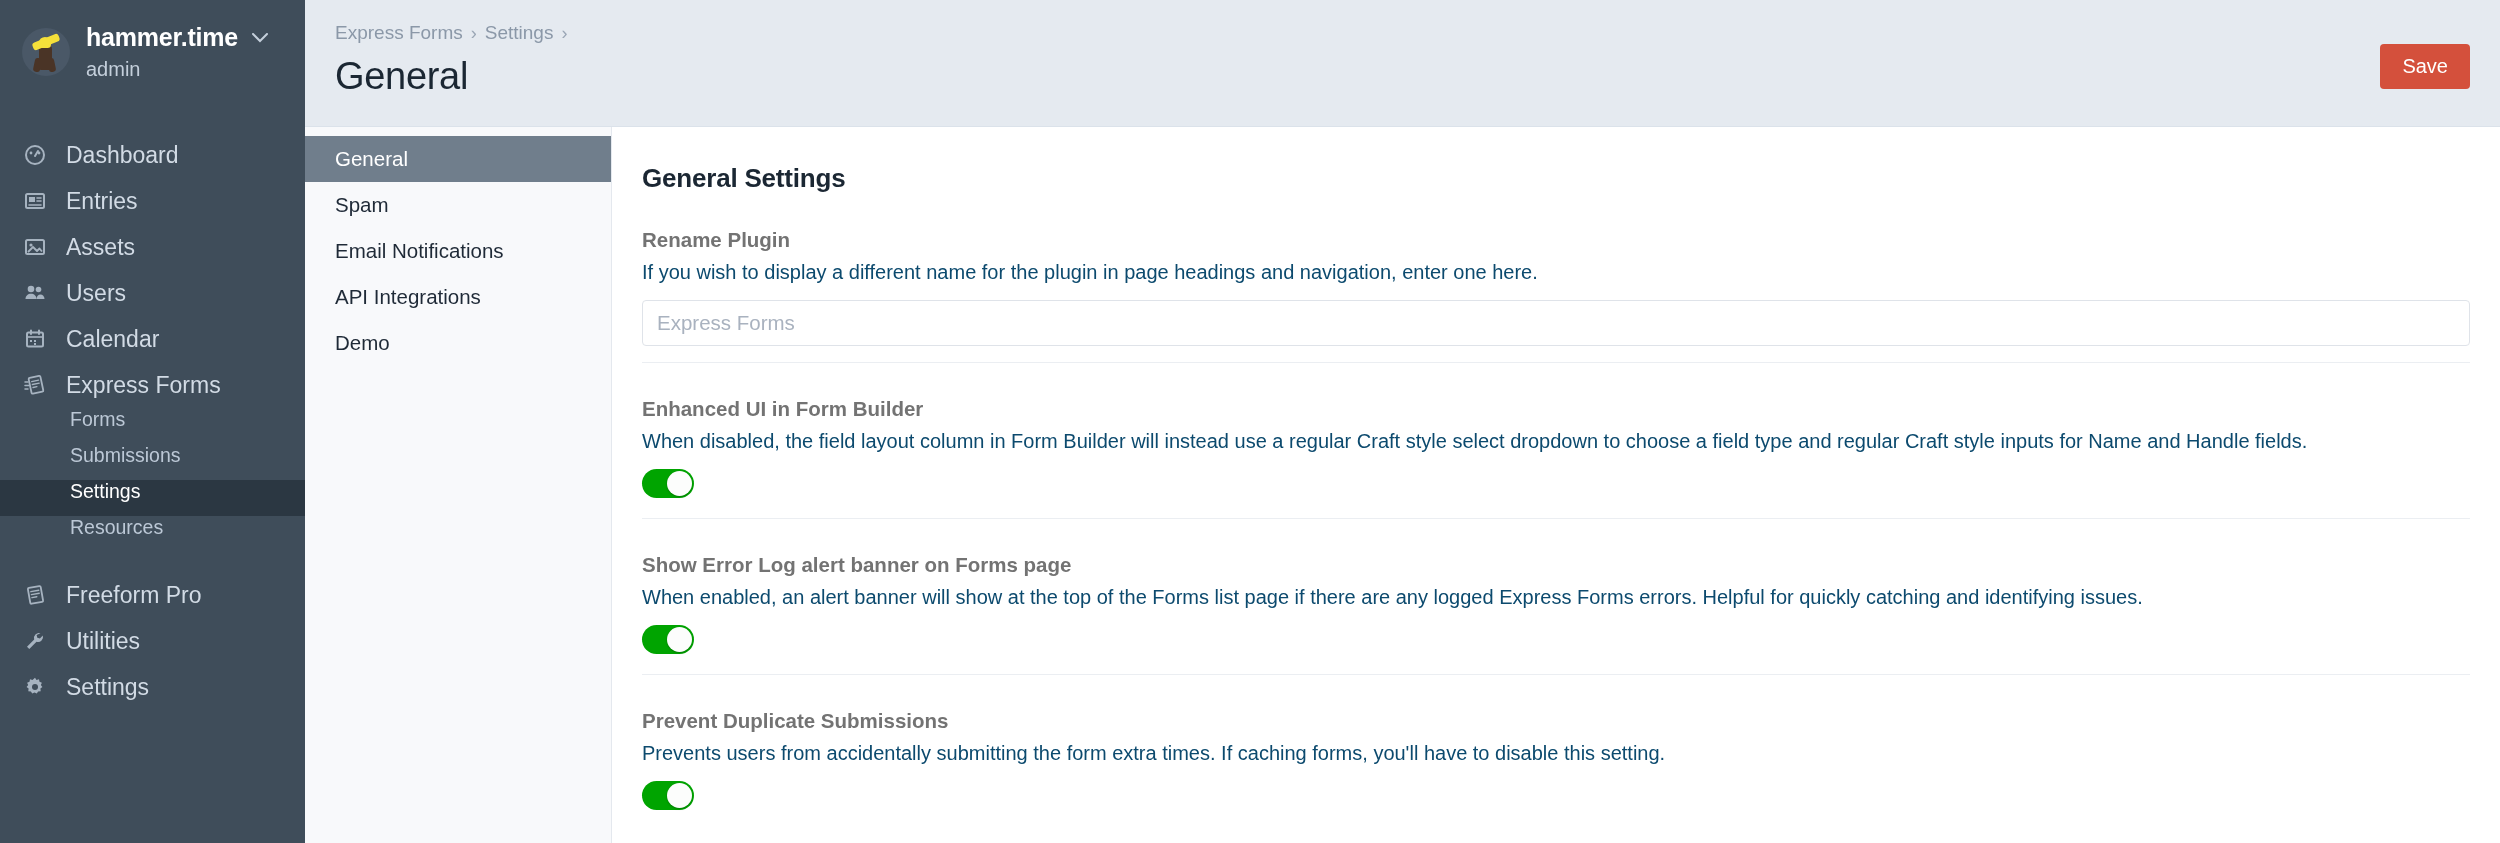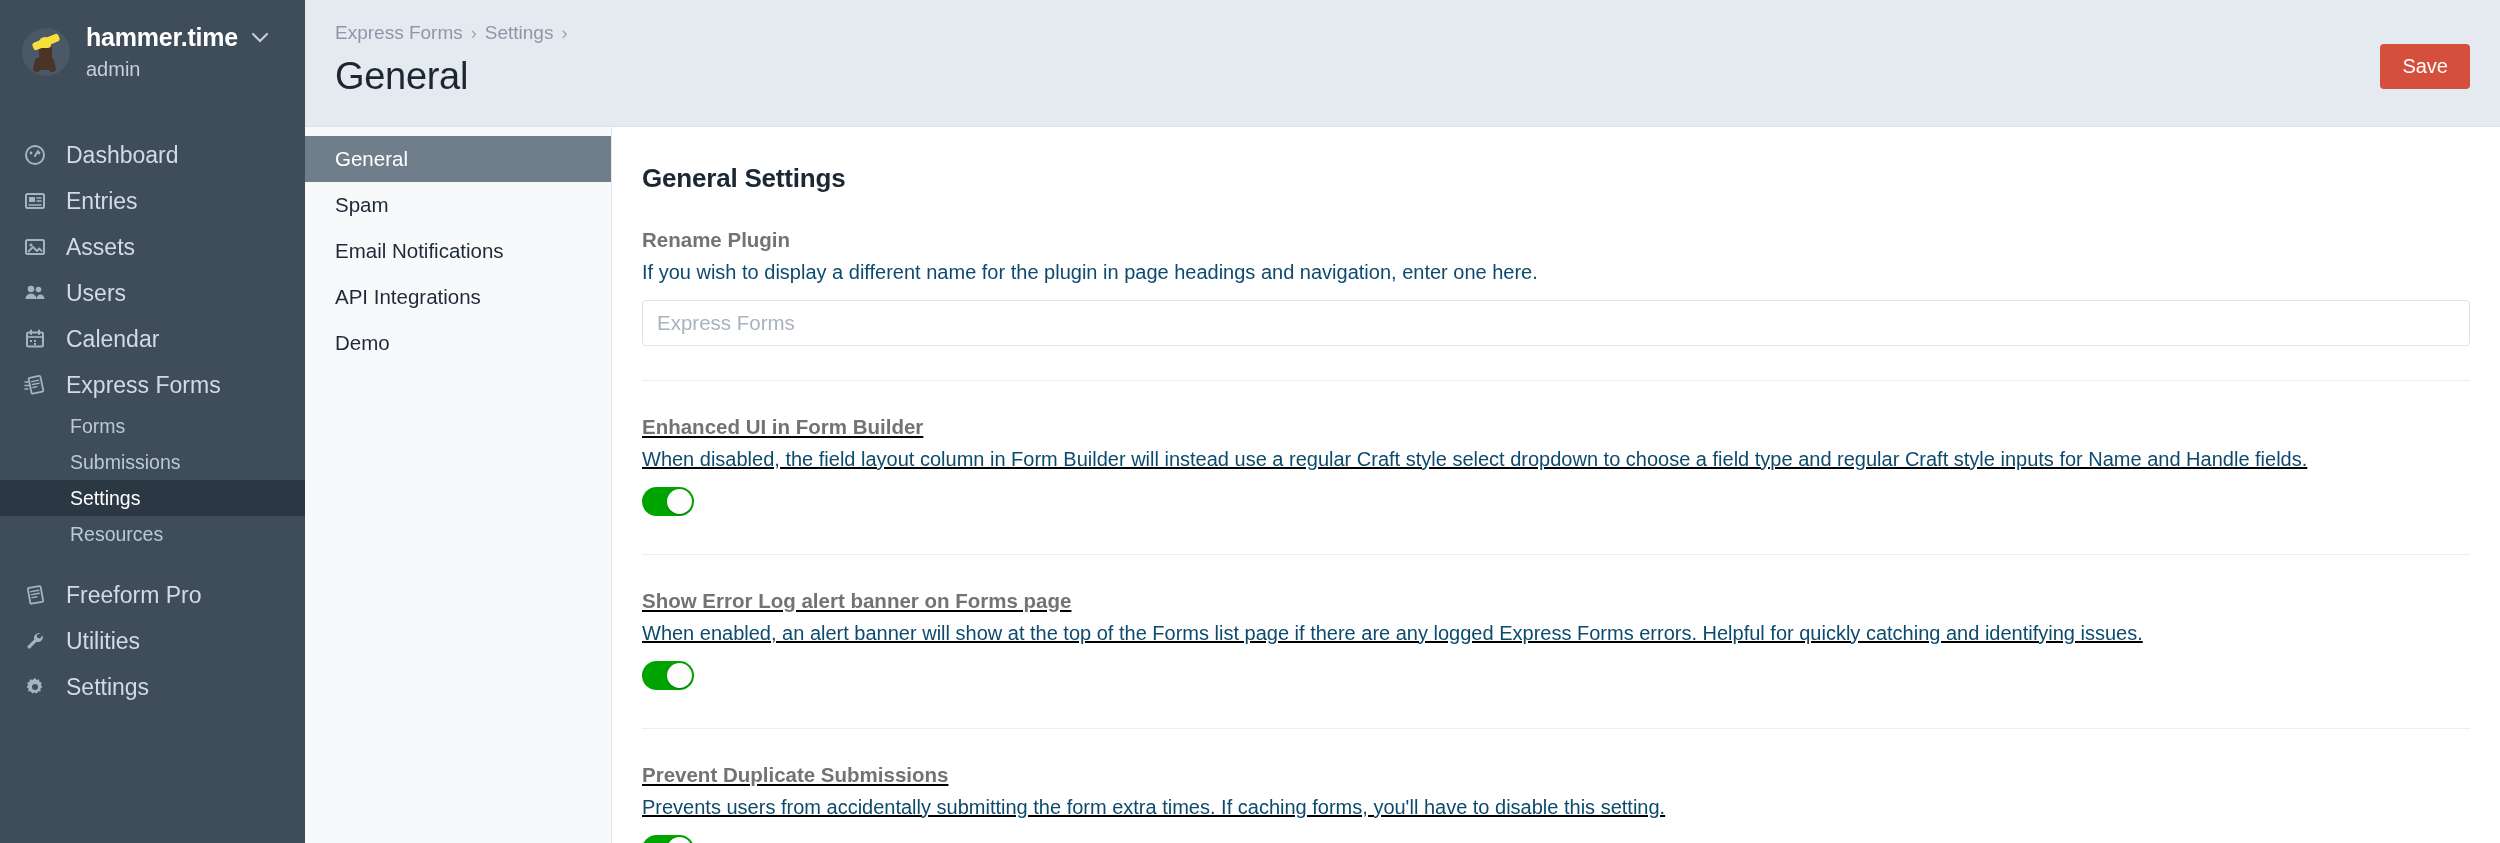--- a/index.html
+++ b/index.html
@@ -115,21 +115,20 @@
     width: 26px; height: 26px;
     flex: 0 0 26px;
     display: flex; align-items: center; justify-content: center;
     opacity: .85;
   }
   .nav-item .ico svg { display: block; }
   .subnav-item {
     height: 36px;
     padding-left: 70px;
     display: flex;
-    align-items: center;
     font-size: 19.5px;
     color: #bcc8d6;
     cursor: pointer;
   }
   .subnav-item.active {
     background: #2b3742;
     color: #ffffff;
     font-weight: normal;
   }
   .nav-gap { height: 20px; }
@@ -216,22 +215,21 @@
     font-size: 26px;
     font-weight: bold;
     color: #1b2733;
     letter-spacing: -0.2px;
   }
   .field {
     padding: 34px 0 0 0;
   }
   .field + .field {
     border-top: 1px solid #ebeef2;
-    margin-top: 34px;
-    text-decoration: underline;
+    margin-top: 16px;
   }
   .field-label {
     font-size: 20.5px;
     font-weight: bold;
     color: #737373;
     margin-bottom: 9px;
   }
   .field-desc {
     font-size: 20px;
     color: #0c4a6e;

